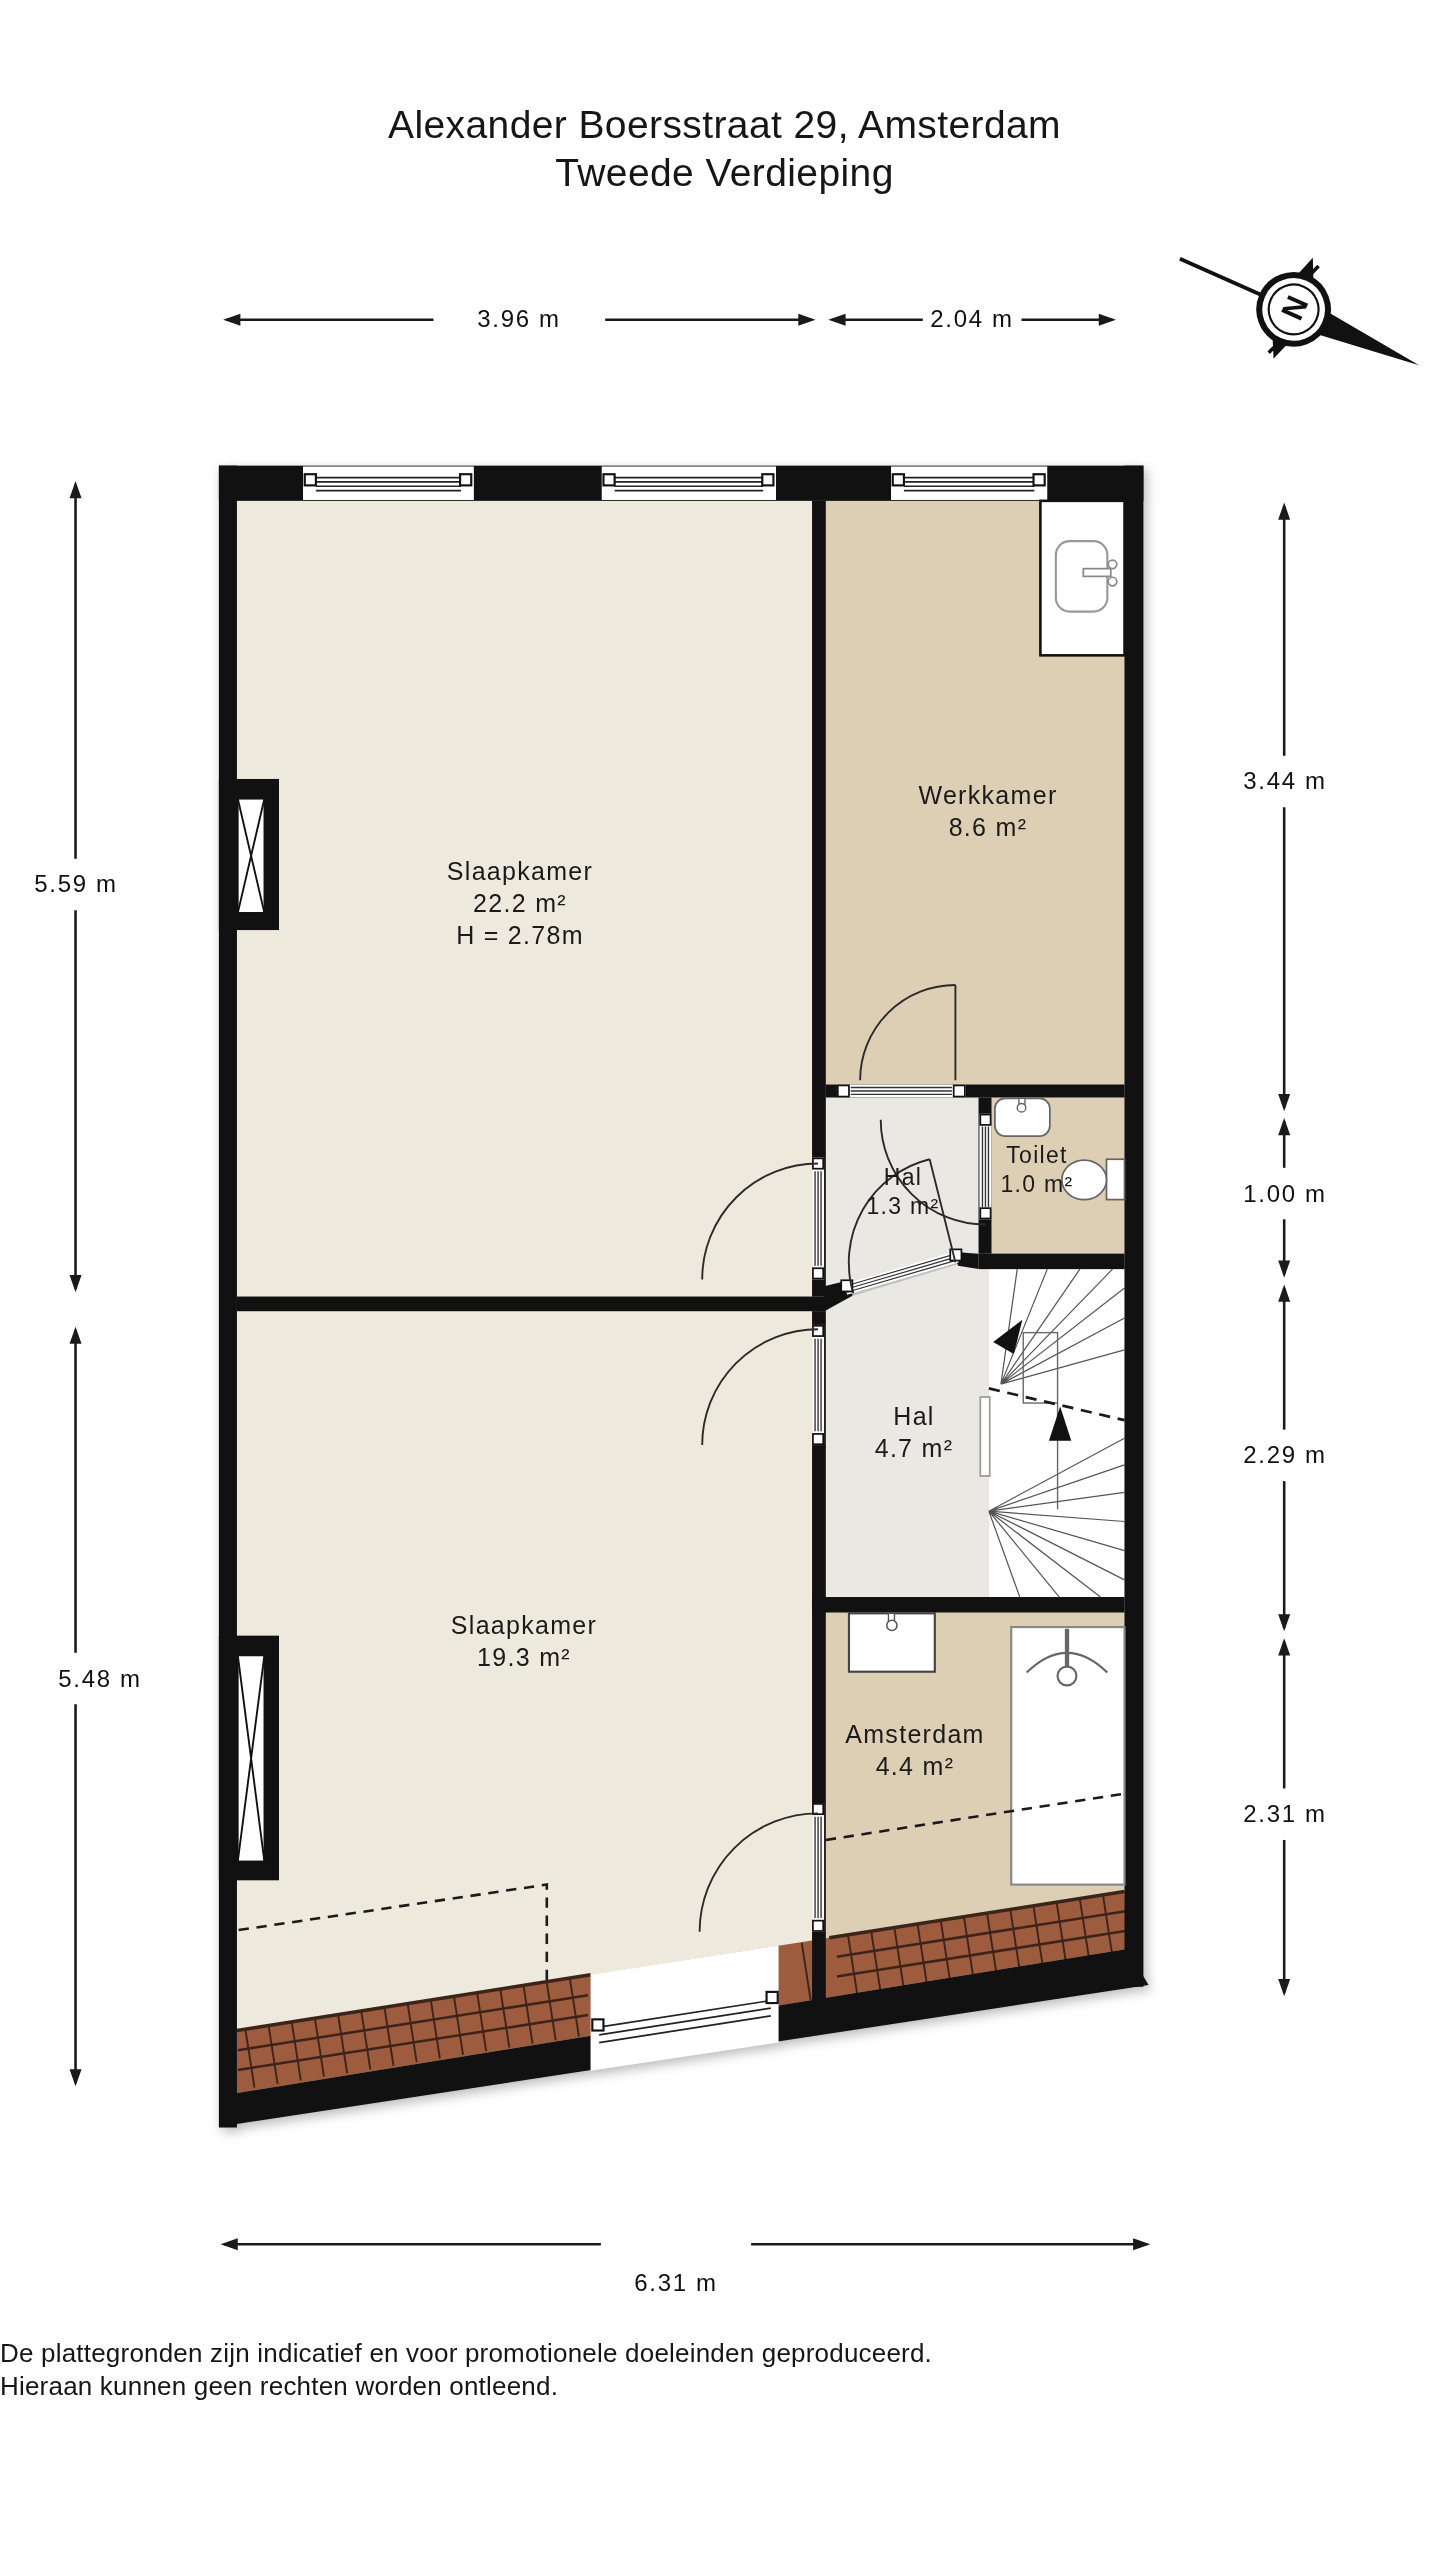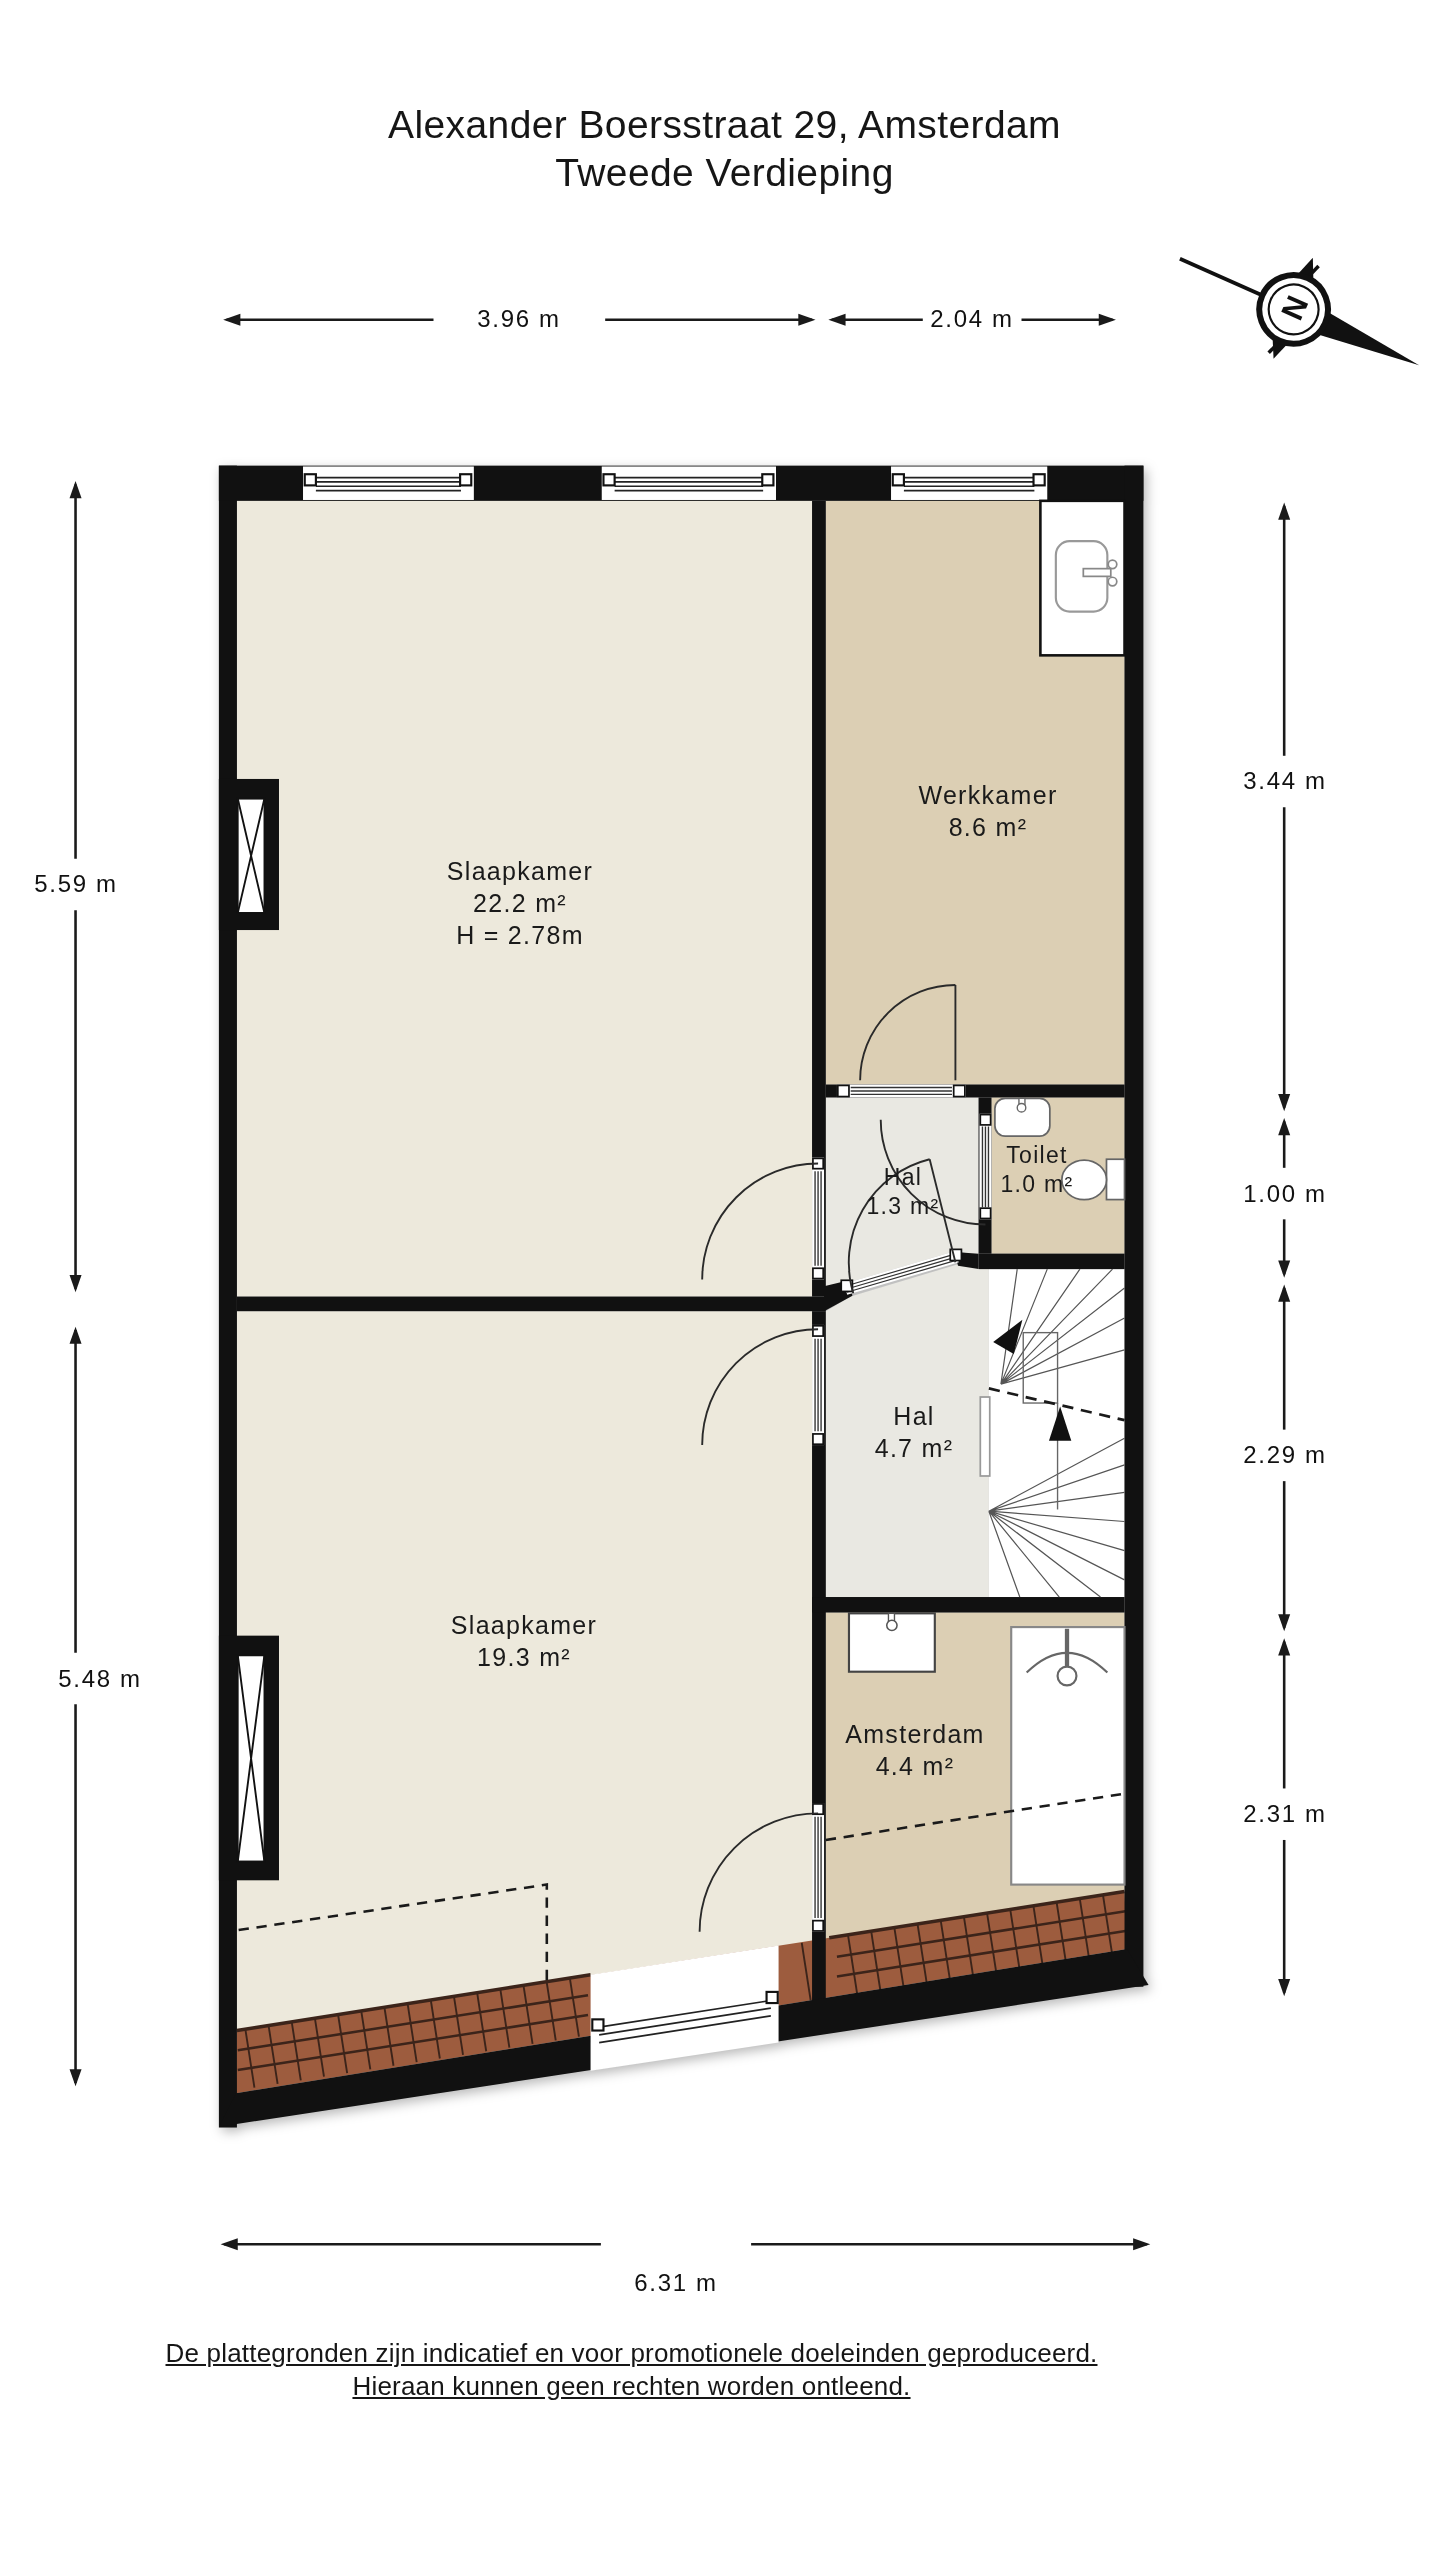--- a/index.html
+++ b/index.html
@@ -8,22 +8,22 @@
   #title{position:absolute;top:101px;left:0;width:1449px;text-align:center;
          font-weight:normal;font-size:39px;line-height:48px;letter-spacing:0.4px;color:#161616;}
   svg{position:absolute;top:0;left:0;}
   #plan-svg{filter:drop-shadow(3.4px 4.3px 6px rgba(0,0,0,0.28));}
   .room-label{position:absolute;transform:translate(-50%,-50%);text-align:center;
               font-size:25px;line-height:32px;letter-spacing:1.3px;color:#1a1a1a;white-space:nowrap;}
   .dim-label{position:absolute;transform:translate(-50%,-50%);font-size:24px;letter-spacing:1.7px;
              color:#111;white-space:nowrap;background:#ffffff;padding:0 5.2px;}
   #compass-n{position:absolute;left:1294px;top:309px;transform:translate(-50%,-54%) rotate(114deg);
              font-weight:bold;font-size:31px;color:#111;}
-  #footer{position:absolute;top:2337px;left:0;width:1263px;text-align:center;
-          font-size:26px;line-height:33px;color:#161616;letter-spacing:0.2px;text-decoration:underline;}
+  #footer{position:absolute;top:2337px;left:0;width:1263px;text-align:left;
+          font-size:26px;line-height:33px;color:#161616;letter-spacing:0.2px;}
 </style>
 </head>
 <body>
 
 <div id="page">
 
   <div id="title">
     <div>Alexander Boersstraat 29, Amsterdam</div>
     <div>Tweede Verdieping</div>
   </div>

